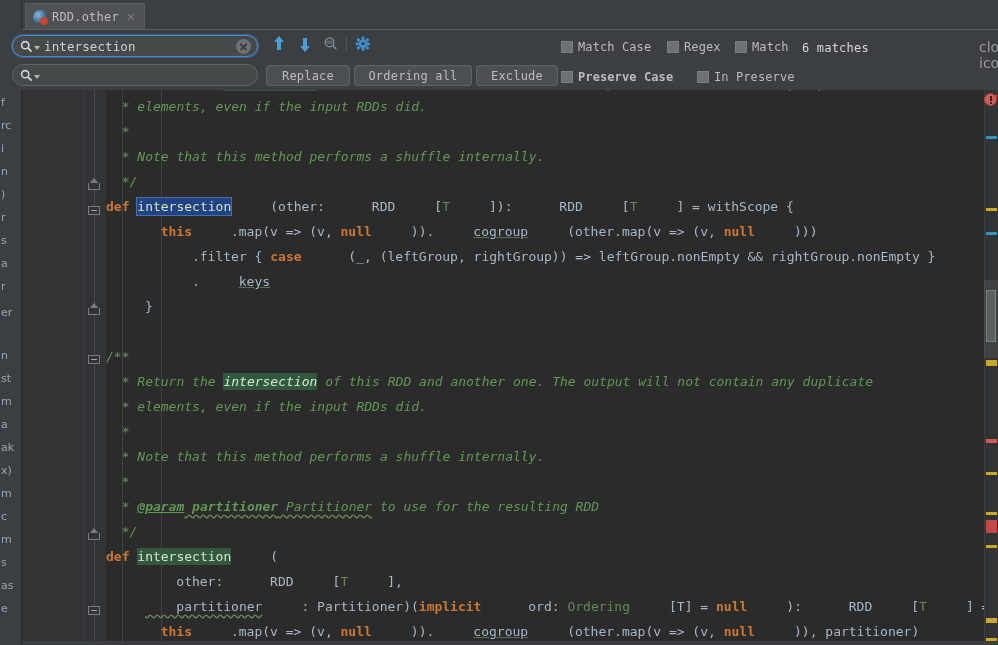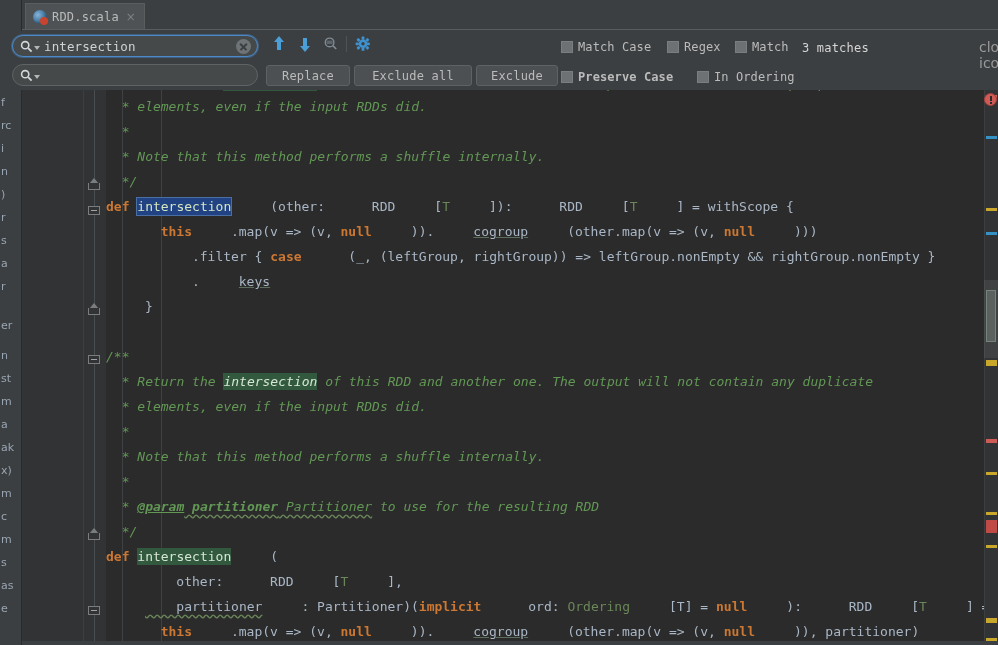--- a/index.html
+++ b/index.html
@@ -395,40 +395,40 @@
   <div class="left-dock" id="leftdock">
       <div class="frag" style="top: 96px;">f</div>
       <div class="frag" style="top: 119px;">rc</div>
       <div class="frag" style="top: 142px;">i</div>
       <div class="frag" style="top: 165px;">n</div>
       <div class="frag" style="top: 188px;">)</div>
       <div class="frag" style="top: 211px;">r</div>
       <div class="frag" style="top: 234px;">s</div>
       <div class="frag" style="top: 257px;">a</div>
       <div class="frag" style="top: 280px;">r</div>
-      <div class="frag" style="top: 319px;">er</div>
+      <div class="frag" style="top: 306px;">er</div>
       <div class="frag" style="top: 326px; margin-left: 32px;">rr</div>
       <div class="frag" style="top: 349px;">n</div>
       <div class="frag" style="top: 372px;">st</div>
       <div class="frag" style="top: 395px;">m</div>
       <div class="frag" style="top: 418px;">a</div>
       <div class="frag" style="top: 441px;">ak</div>
       <div class="frag" style="top: 464px;">x)</div>
       <div class="frag" style="top: 487px;">m</div>
       <div class="frag" style="top: 510px;">c</div>
       <div class="frag" style="top: 533px;">m</div>
       <div class="frag" style="top: 556px;">s</div>
       <div class="frag" style="top: 579px;">as</div>
       <div class="frag" style="top: 602px;">e</div>
     </div>
 
   <div class="tabbar">
     <div class="tab">
       <span class="scala-icon"></span>
-      <span class="tab-label">RDD.scala</span>
+      <span class="tab-label">RDD.other</span>
       <span class="tab-close">×</span>
     </div>
     <div class="tab-strip-right"></div>
   </div>
 
   <div class="findbar">
 
     <div class="row1">
       <div class="field focused" style="left:2px; top:4px; width:246px;">
         <span class="mag">
@@ -480,47 +480,47 @@
       </div>
       <div class="chk" style="left:657px; top:9px;">
         <span class="chk-box"></span>
         <span class="chk-label">Regex</span>
       </div>
       <div class="chk" style="left:725px; top:9px;">
         <span class="chk-box"></span>
         <span class="chk-label">Match</span>
       </div>
 
-      <div class="matches" style="left:792px; top:10px;">3 matches</div>
+      <div class="matches" style="left:792px; top:10px;">6 matches</div>
       <div class="close-x" style="left:969px; top:8px;">close-icon</div>
     </div>
 
     <div class="row2">
       <div class="field" style="left:2px; top:5px; width:246px;">
         <span class="mag">
           <svg width="13" height="13" viewBox="0 0 13 13">
             <circle cx="5.2" cy="5.2" r="3.6" fill="none" stroke="#d4d7d9" stroke-width="1.6"></circle>
             <line x1="8.1" y1="8.1" x2="11.6" y2="11.6" stroke="#d4d7d9" stroke-width="1.8"></line>
           </svg>
         </span>
         <span class="caret-dn"></span>
         <span class="field-text"></span>
       </div>
 
       <div class="btn" style="left:256px; top:6px; width:84px;">Replace</div>
-      <div class="btn" style="left:344px; top:6px; width:118px;">Exclude all</div>
+      <div class="btn" style="left:344px; top:6px; width:118px;">Ordering all</div>
       <div class="btn" style="left:466px; top:6px; width:82px;">Exclude</div>
 
       <div class="chk" style="left:551px; top:11px;font-weight:bold;">
         <span class="chk-box"></span>
         <span class="chk-label">Preserve Case</span>
       </div>
       <div class="chk" style="left:687px; top:11px;">
         <span class="chk-box"></span>
-        <span class="chk-label">In Ordering</span>
+        <span class="chk-label">In Preserve</span>
       </div>
     </div>
   </div>
 
   <div class="editor-wrap">
     <div class="gutter"></div>
     <div class="fold-col">
       <div class="fold-line"></div>
       <div id="folds">
           <div class="fold-end" style="top: 88px;">

